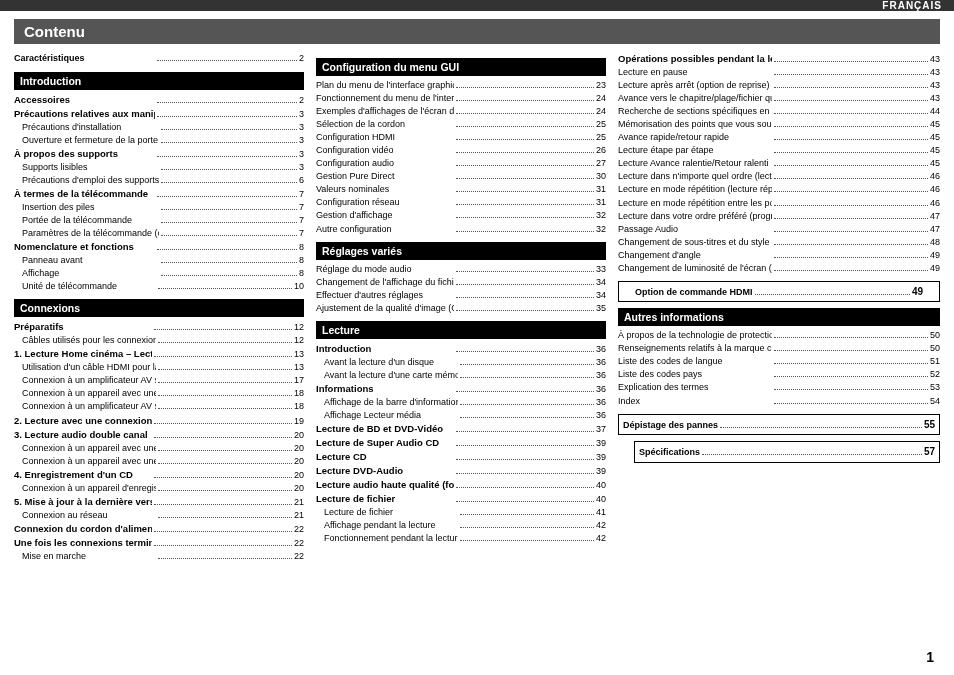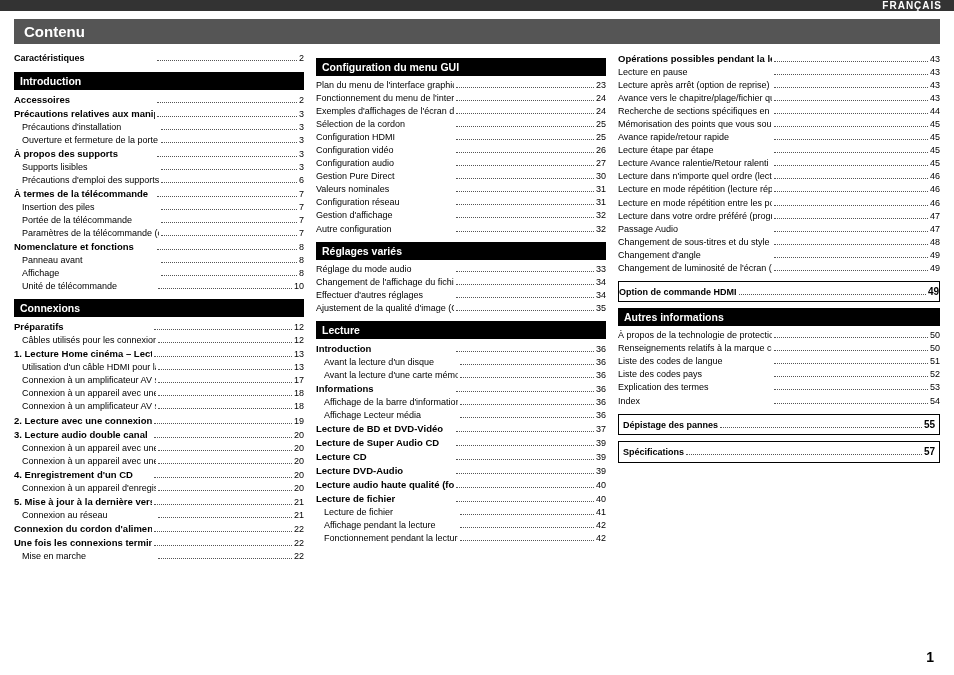--- a/index.html
+++ b/index.html
@@ -577,21 +577,21 @@
             <span class="dots"></span>
             <span class="page-num">49</span>
           </div>
           <div class="toc-line">
             <span class="label">Changement de luminosité de l'écran (gradateur)</span>
             <span class="dots"></span>
             <span class="page-num">49</span>
           </div>
         </div>
 
-      <div class="option-hdmi-line" style="margin-top:6px; border:1.5px solid #000; padding: 2px 0;">
+      <div class="option-hdmi-line" style="margin-top:6px; border:1.5px solid #000; padding: 2px 16px;">
         <span class="label">Option de commande HDMI</span>
         <span class="dots"></span>
         <span class="num">49</span>
       </div>
 
       <div class="section-header">Autres informations</div>
       <div id="autres-items">
           <div class="toc-line">
             <span class="label">À propos de la technologie de protection des droits d'auteur</span>
             <span class="dots"></span>
@@ -623,21 +623,21 @@
             <span class="page-num">54</span>
           </div>
         </div>
 
       <div class="option-hdmi-line" style="margin-top:6px; border:1.5px solid #000; padding: 2px 4px;">
         <span class="label">Dépistage des pannes</span>
         <span class="dots"></span>
         <span class="num">55</span>
       </div>
 
-      <div class="option-hdmi-line" style="margin-top:6px; border:1.5px solid #000; padding: 2px 4px;">
+      <div class="option-hdmi-line" style="margin-top:6px; border:1.5px solid #000; padding: 2px 4px; margin-left: 16px;">
         <span class="label">Spécifications</span>
         <span class="dots"></span>
         <span class="num">57</span>
       </div>
     </div>
   </div>
 </div>
 
 <div class="page-number">1</div>
 

